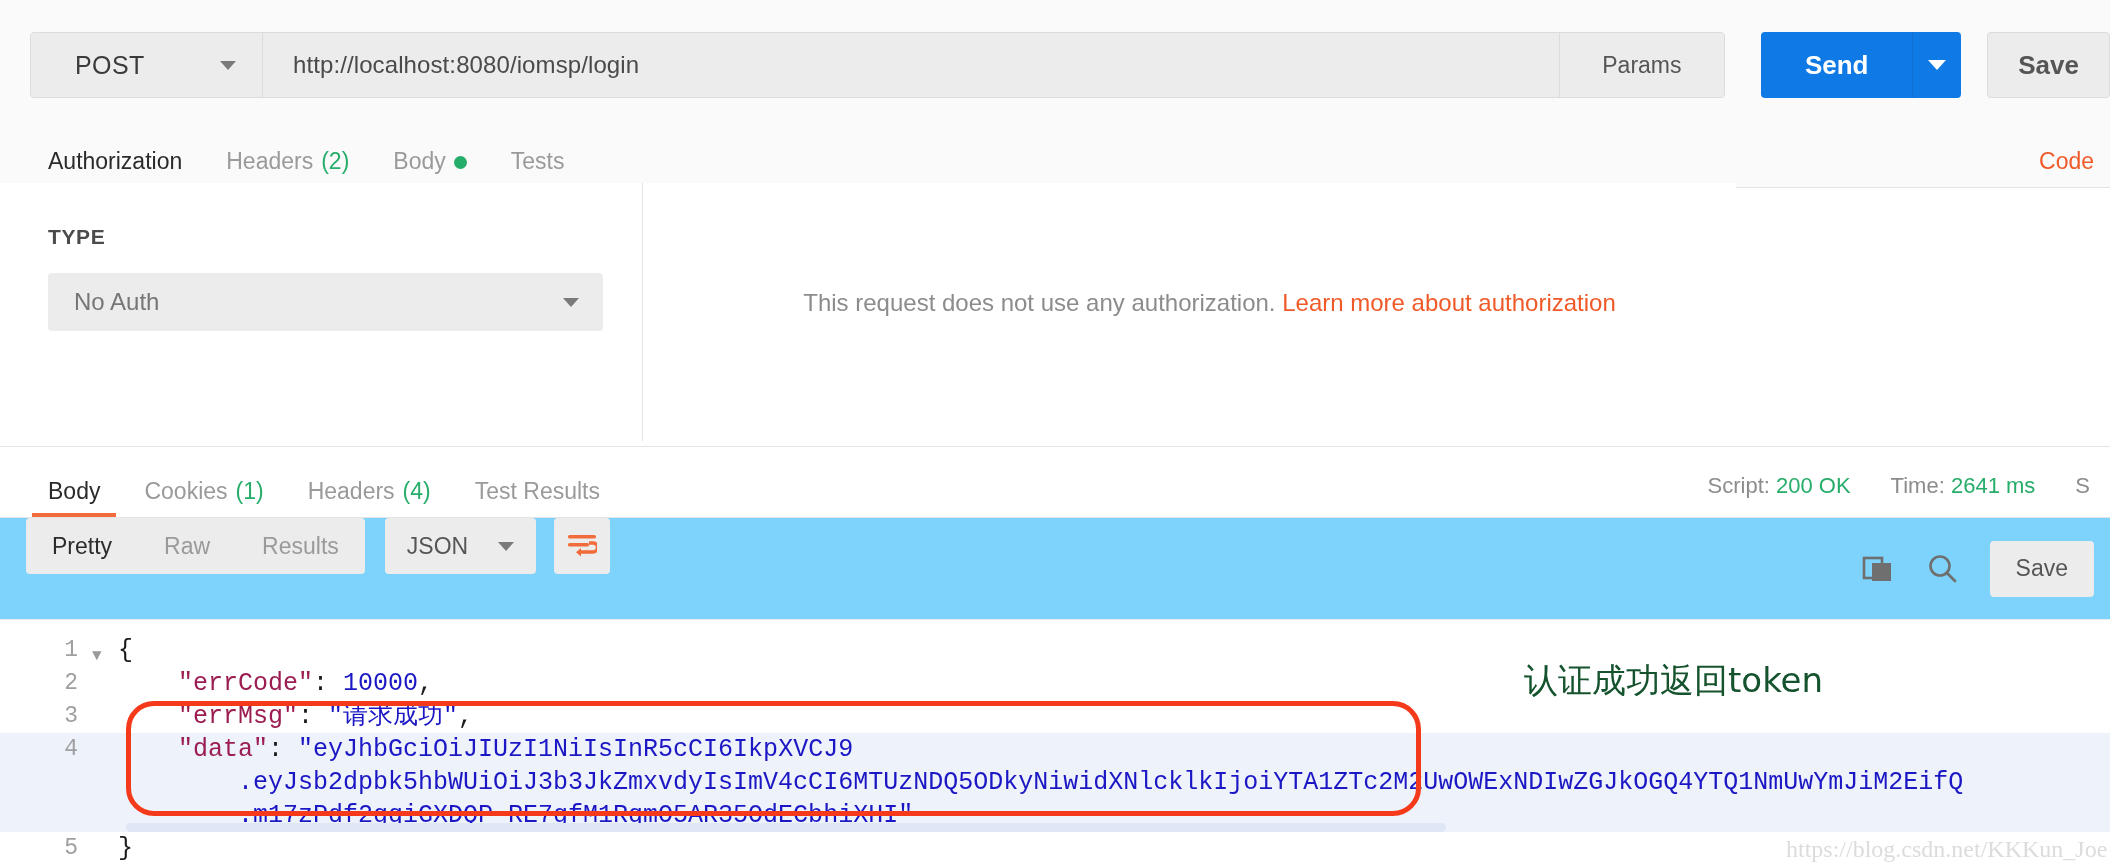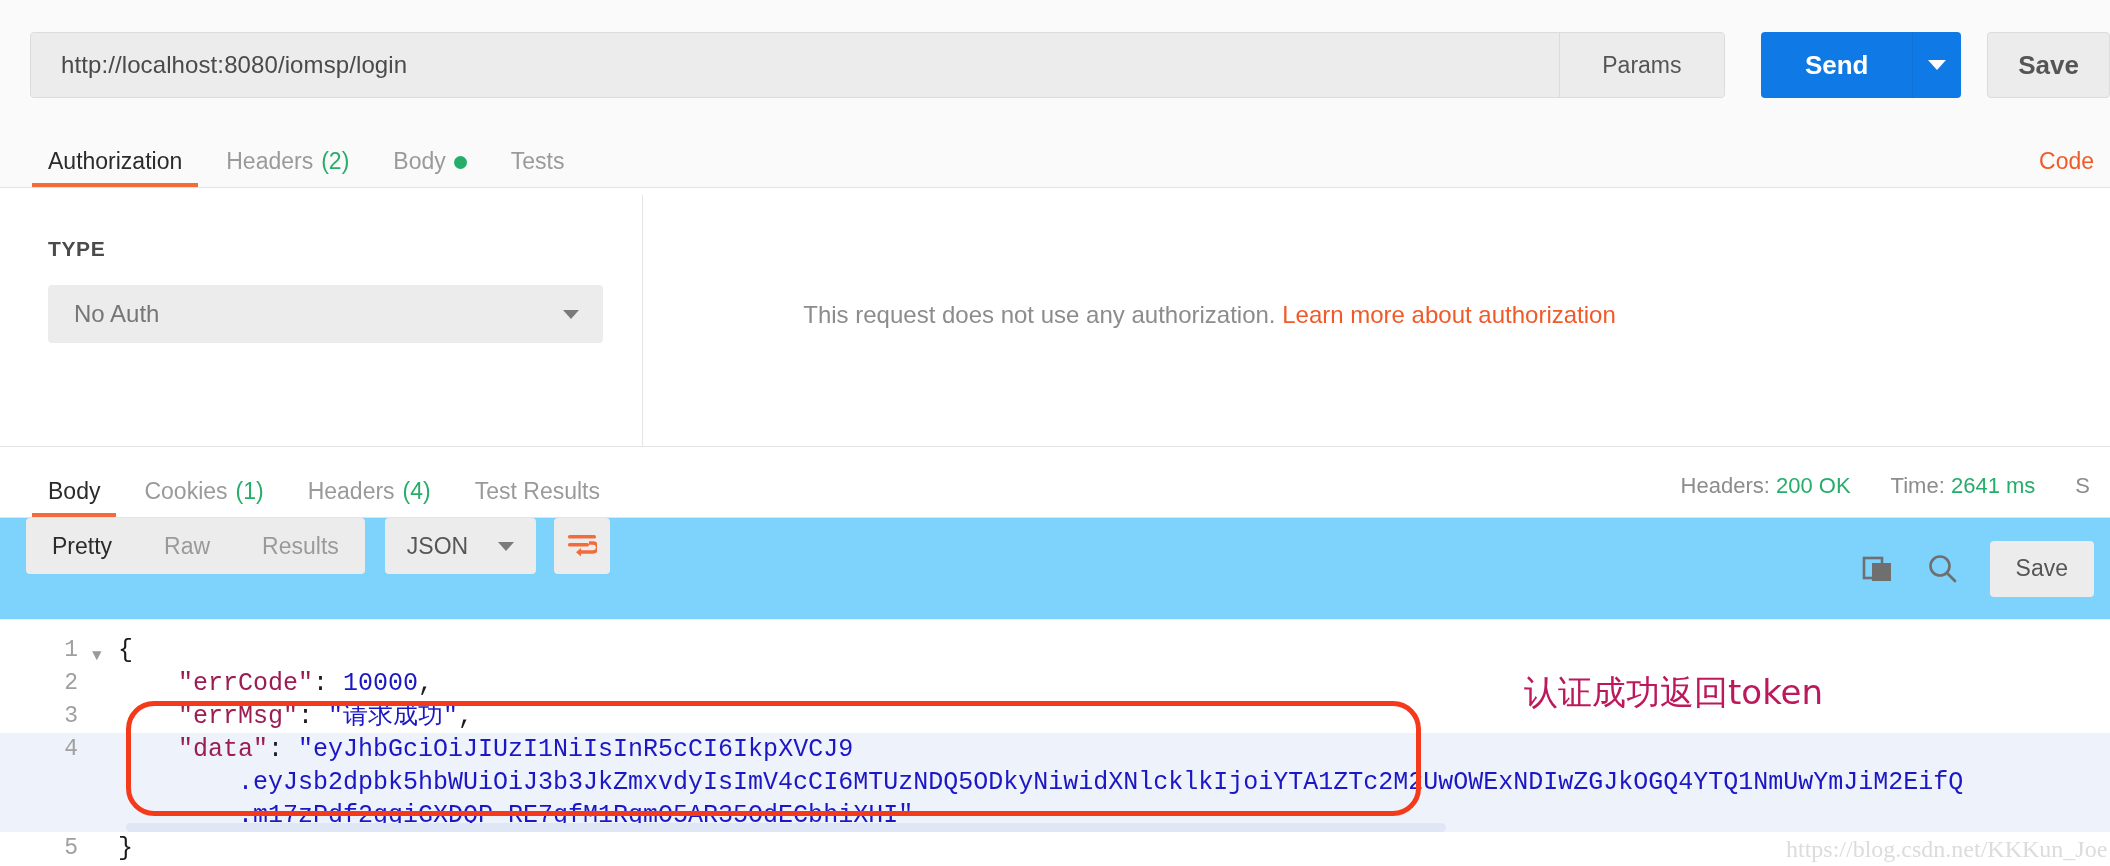--- a/index.html
+++ b/index.html
@@ -176,21 +176,21 @@
     right: 16px; bottom: 12px;
     font-size: 23px;
     color: #f05a28;
     cursor: pointer;
     white-space: nowrap;
   }
 
   
   .auth-panel {
     position: absolute;
-    left: 0; top: 195px;
+    left: 0; top: 183px;
     width: 1736px; height: 258px;
     background: #ffffff;
     display: flex;
     gap: 40px;
   }
   .auth-left {
     width: 643px;
     border-right: 1px solid #e4e4e4;
     padding: 42px 48px 0 48px;
   }
@@ -375,24 +375,23 @@
     left: 126px; top: 701px;
     width: 1295px; height: 115px;
     border: 5px solid #f5391b;
     border-radius: 28px;
     pointer-events: none;
   }
   .annot-text {
     position: absolute;
     left: 1524px; top: 658px;
     font-size: 34px;
-    color: #be185d;
+    color: #14532d;
     white-space: nowrap;
     font-family: "DejaVu Sans", sans-serif;
-    margin-top: 12px;
   }
   .watermark {
     position: absolute;
     left: 1786px; top: 836px;
     font-size: 24px;
     color: #dcdcdc;
     font-family: "Liberation Serif", serif;
     white-space: nowrap;
   }
   .scroll-hint {
@@ -403,20 +402,24 @@
     border-radius: 5px;
   }
 </style>
 </head>
 <body>
 
 <div id="app">
 
   <div class="url-row">
     <div class="url-group">
+      <div class="method-box">
+        <span class="method-label">POST</span>
+        <span class="caret-dark"></span>
+      </div>
       <div class="url-input-wrap">
         <span class="url-text">http://localhost:8080/iomsp/login</span>
       </div>
       <div class="params-box">
         <span class="params-label">Params</span>
       </div>
     </div>
     <div class="send-group">
       <div class="send-btn">Send</div>
       <div class="send-caret">
@@ -470,21 +473,21 @@
     </div>
     <div class="tab">
       <span>Headers</span>
       <span class="count">(4)</span>
     </div>
     <div class="tab">
       <span>Test Results</span>
     </div>
     <div class="resp-meta">
       <div>
-        <span>Headers:</span>
+        <span>Script:</span>
         <span class="val">200 OK</span>
       </div>
       <div>
         <span>Time:</span>
         <span class="val">2641 ms</span>
       </div>
       <div>S</div>
     </div>
   </div>
 

